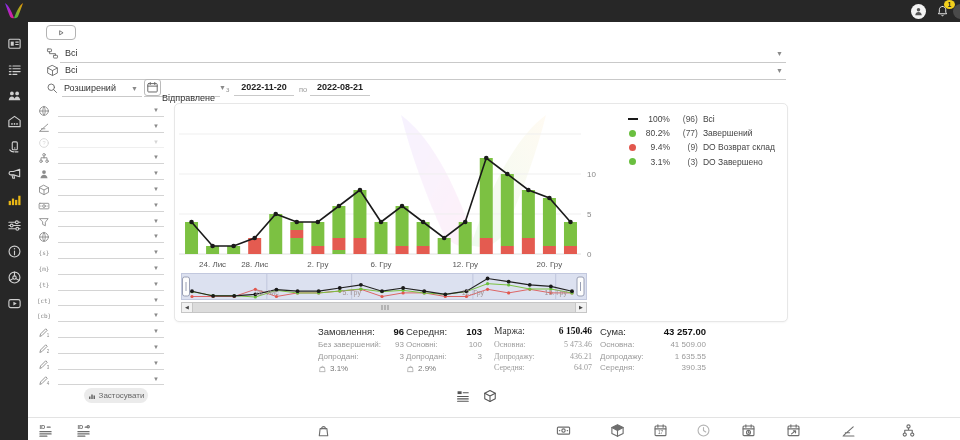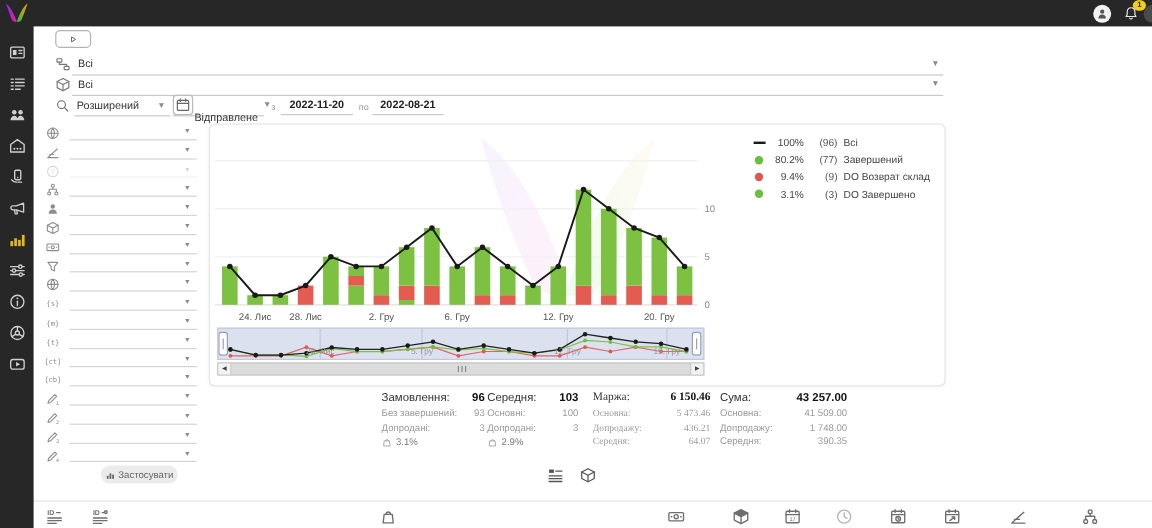--- a/index.html
+++ b/index.html
@@ -680,21 +680,21 @@
       <div class="st-head">
         <span>Сума:</span>
         <b>43 257.00</b>
       </div>
       <div class="st-sub">
         <span>Основна:</span>
         <span>41 509.00</span>
       </div>
       <div class="st-sub">
         <span>Допродажу:</span>
-        <span>1 748.00</span>
+        <span>1 635.55</span>
       </div>
       <div class="st-sub">
         <span>Середня:</span>
         <span>390.35</span>
       </div>
     </div>
   </div>
 <div class="view-toggles" id="view-toggles">
     <span class="icn" style="width: 14px; height: 14px;"><svg viewBox="0 0 16 16" fill="none" stroke="currentColor" stroke-width="1.2" stroke-linecap="round" stroke-linejoin="round">
         <rect x="1.8" y="2.6" width="4.6" height="3.2" fill="currentColor" stroke="none"></rect>

